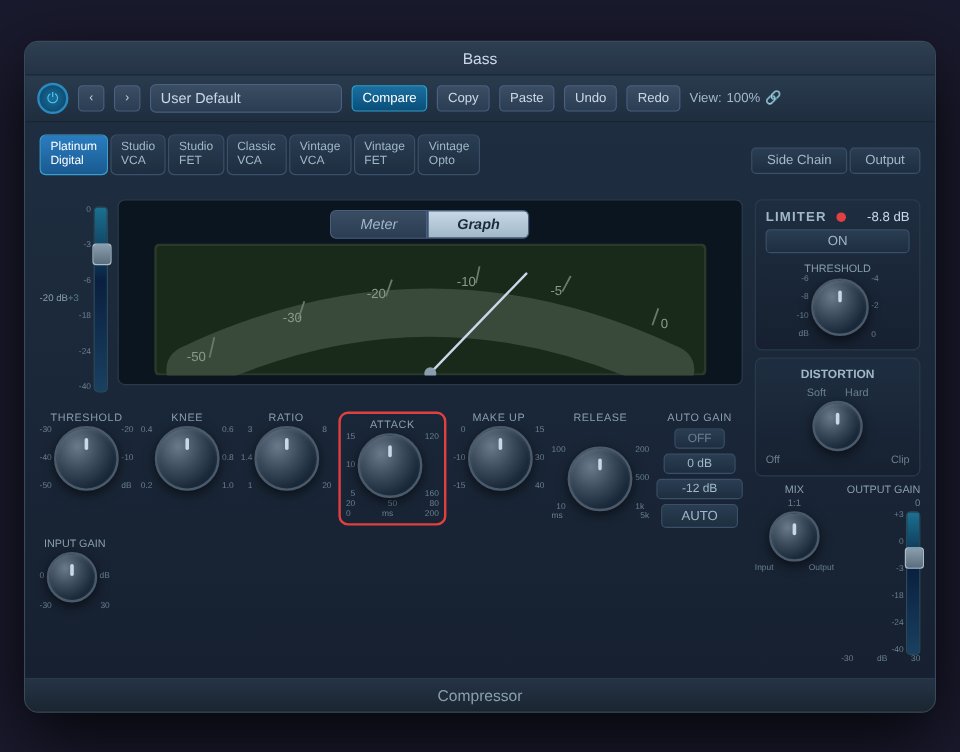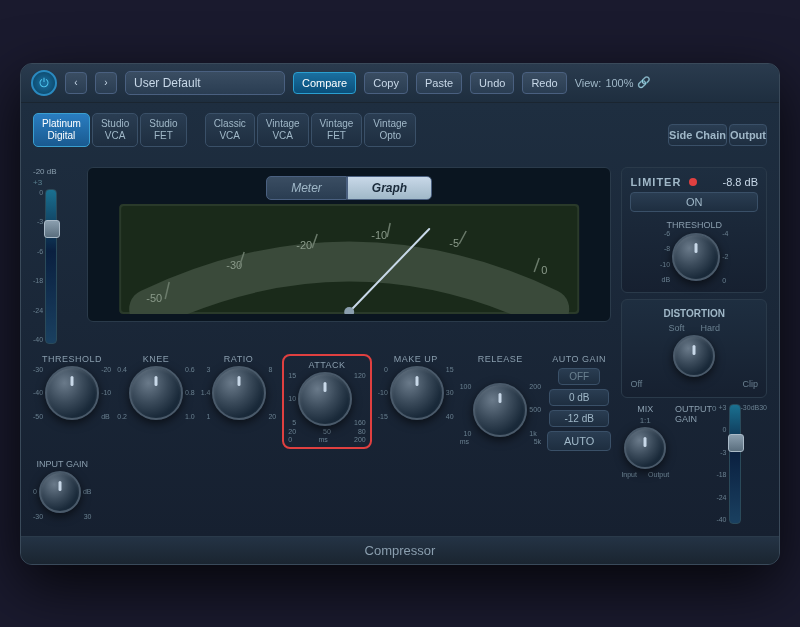--- a/index.html
+++ b/index.html
@@ -119,42 +119,41 @@
       margin-bottom: 10px;
     }
     .preset-tab {
       background: linear-gradient(180deg, #2a3d52, #1e2e40);
       border: 1px solid #3a5068;
       border-radius: 5px;
       color: #a0b8c8;
       font-size: 10px;
       padding: 5px 10px;
       cursor: pointer;
-      text-align: center;
+      text-align: left;
       line-height: 1.2;
     }
     .preset-tab.active {
       background: linear-gradient(180deg, #2a7dc0, #1a5a90);
       border-color: #3a9fd0;
       color: #fff;
     }
     .side-chain-output-btns {
       margin-left: auto;
       display: flex;
       gap: 2px;
     }
     .side-chain-output-btn {
       background: linear-gradient(180deg, #2a3d52, #1e2e40);
       border: 1px solid #3a5068;
       border-radius: 4px;
       color: #a0b8c8;
       font-size: 11px;
-      padding: 4px 0;
-      cursor: pointer;
-      font-weight: bold;
+      padding: 4px 12px;
+      cursor: pointer;
     }
     .preset-tabs-row {
       display: flex;
       align-items: center;
       margin-bottom: 10px;
     }
     .meter-section {
       background: #0a1520;
       border: 1px solid #2a3a4a;
       border-radius: 6px;
@@ -269,21 +268,21 @@
       text-align: center;
     }
     .minus12-btn {
       background: linear-gradient(180deg, #2a3d52, #1e2e40);
       border: 1px solid #3a5068;
       border-radius: 4px;
       color: #a0b8c8;
       font-size: 10px;
       padding: 2px 8px;
       cursor: pointer;
-      width: 60px;
+      width: 72px;
       text-align: center;
     }
     .auto-btn {
       background: linear-gradient(180deg, #2a3d52, #1e2e40);
       border: 1px solid #3a5068;
       border-radius: 4px;
       color: #a0b8c8;
       font-size: 11px;
       padding: 3px 16px;
       cursor: pointer;
@@ -301,20 +300,23 @@
       display: flex;
       align-items: flex-start;
       gap: 6px;
     }
   </style>
 </head>
 <body>
 
 <div class="plugin-window">
 
+  <div class="title-bar">
+    <span>Bass</span>
+  </div>
 
   <div class="header-row">
     <div class="power-btn">⏻</div>
     <button class="nav-btn">‹</button>
     <button class="nav-btn">›</button>
     <select class="preset-dropdown">
       <option>User Default</option>
     </select>
     <button class="toolbar-btn active">Compare</button>
     <button class="toolbar-btn">Copy</button>
@@ -331,41 +333,41 @@
   <div class="main-body">
 
     <div class="preset-tabs-row">
       <div class="preset-tabs">
         <div class="preset-tab active" style="white-space:pre-line; font-size:10px; padding: 4px 8px;">Platinum
 Digital</div>
         <div class="preset-tab" style="white-space:pre-line; font-size:10px; padding: 4px 8px;">Studio
 VCA</div>
         <div class="preset-tab" style="white-space:pre-line; font-size:10px; padding: 4px 8px;">Studio
 FET</div>
-        <div class="preset-tab" style="white-space:pre-line; font-size:10px; padding: 4px 8px; margin-left: 16px;">Classic
+        <div class="preset-tab" style="white-space:pre-line; font-size:10px; padding: 4px 8px;">Classic
 VCA</div>
         <div class="preset-tab" style="white-space:pre-line; font-size:10px; padding: 4px 8px;">Vintage
 VCA</div>
         <div class="preset-tab" style="white-space:pre-line; font-size:10px; padding: 4px 8px;">Vintage
 FET</div>
         <div class="preset-tab" style="white-space:pre-line; font-size:10px; padding: 4px 8px;">Vintage
 Opto</div>
       </div>
       <div class="side-chain-output-btns">
         <button class="side-chain-output-btn">Side Chain</button>
         <button class="side-chain-output-btn">Output</button>
       </div>
     </div>
 
     <div class="main-layout">
       <div class="left-area">
 
         <div style="display:flex; gap:8px; margin-bottom:10px;">
 
-          <div style="display:flex; flex-direction:column; align-items:flex-start; min-width:46px;">
+          <div style="display:flex; flex-direction:row; align-items:center; min-width:46px;">
             <div style="color:#8a9eae; font-size:8px; margin-bottom:2px;">-20 dB</div>
             <div style="color:#5a8090; font-size:8px; margin-bottom:2px;">+3</div>
             <div style="display:flex; gap:2px; align-items:stretch; height:155px;">
               <div style="display:flex; flex-direction:column; justify-content:space-between; height:100%; font-size:7px; color:#6a8090; text-align:right;">
                 <span>0</span>
                 <span>-3</span>
                 <span>-6</span>
                 <span>-18</span>
                 <span>-24</span>
                 <span>-40</span>
@@ -599,21 +601,21 @@
           <div style="flex:1;display:flex;flex-direction:column;align-items:center;">
             <div style="font-size:9px;color:#8a9eae;margin-bottom:2px;">MIX</div>
             <div style="font-size:8px;color:#6a8090;margin-bottom:2px;">1:1</div>
             <div class="knob knob-small"></div>
             <div style="display:flex;justify-content:space-between;width:100%;font-size:7px;color:#6a8090;margin-top:2px;">
               <span>Input</span>
               <span>Output</span>
             </div>
           </div>
 
-          <div style="flex:1;display:flex;flex-direction:row;align-items:flex-start;">
+          <div style="flex:1;display:flex;flex-direction:column;align-items:flex-end;">
             <div style="font-size:9px;color:#8a9eae;margin-bottom:2px;">OUTPUT GAIN</div>
             <div style="font-size:8px;color:#6a8090;margin-bottom:2px;">0</div>
             <div style="display:flex;gap:2px;align-items:stretch;height:120px;">
               <div style="display:flex;flex-direction:column;justify-content:space-between;height:100%;font-size:7px;color:#6a8090;text-align:right;">
                 <span>+3</span>
                 <span>0</span>
                 <span>-3</span>
                 <span>-18</span>
                 <span>-24</span>
                 <span>-40</span>

